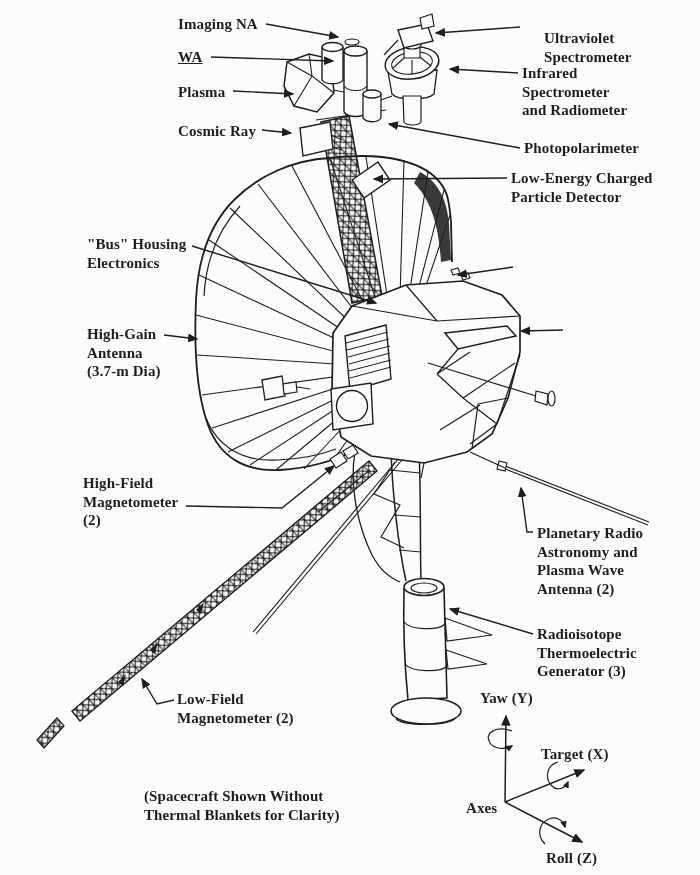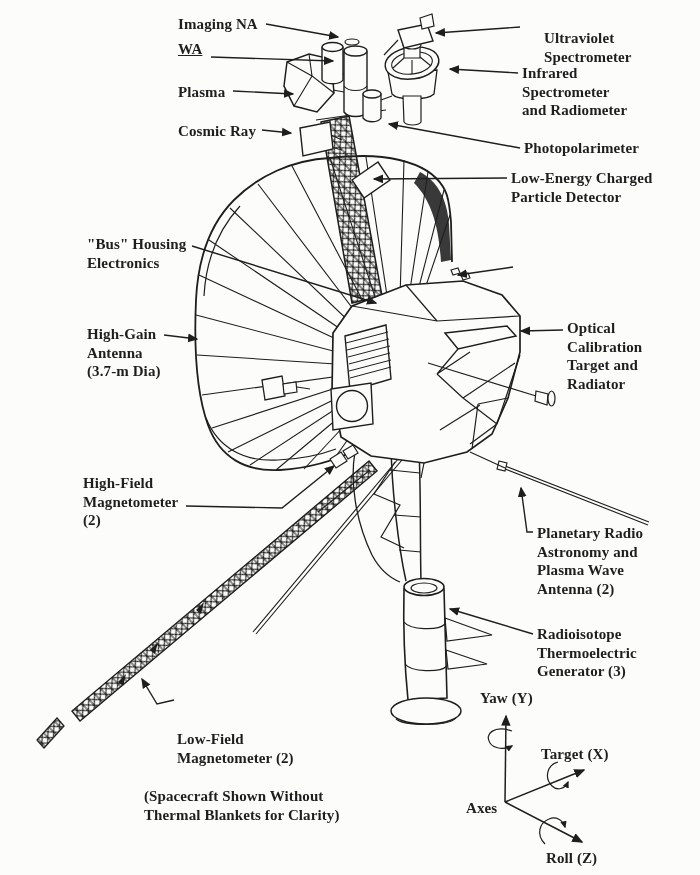--- a/index.html
+++ b/index.html
@@ -161,51 +161,47 @@
     <path class="ink" stroke-width="1.5" d="M505,802 L506,716" marker-end="url(#arr)"></path>
     <path class="ink" stroke-width="1.5" d="M505,802 L584,770" marker-end="url(#arr)"></path>
     <path class="ink" stroke-width="1.5" d="M505,802 L582,842" marker-end="url(#arr)"></path>
     <path class="ink" stroke-width="1.2" d="M512,731 C494,725 484,734 490,743 C494,749 505,750 512,746" marker-end="url(#arrs)"></path>
     <path class="ink" stroke-width="1.2" d="M558,762 C547,765 544,778 552,786 C557,791 565,789 568,782" marker-end="url(#arrs)"></path>
     <path class="ink" stroke-width="1.2" d="M545,844 C536,835 539,823 549,819 C556,816 563,820 565,827" marker-end="url(#arrs)"></path>
   </g>
 </svg>
 
 <div class="lbl" style="left:178px;top:15px;">Imaging NA</div>
-<div class="lbl" style="left:178px;top:40px;text-decoration:underline;">WA</div>
+<div class="lbl" style="left:178px;top:48px;text-decoration:underline;">WA</div>
 <div class="lbl" style="left:178px;top:83px;">Plasma</div>
 <div class="lbl" style="left:178px;top:122px;">Cosmic Ray</div>
 <div class="lbl" style="left:524px;top:29px;margin-left:20px;">Ultraviolet
 Spectrometer</div>
 <div class="lbl" style="left:522px;top:64px;">Infrared
 Spectrometer
 and Radiometer</div>
 <div class="lbl" style="left:524px;top:139px;text-align:right;">Photopolarimeter</div>
 <div class="lbl" style="left:511px;top:169px;">Low-Energy Charged
 Particle Detector</div>
 <div class="lbl" style="left:87px;top:235px;">"Bus" Housing
 Electronics</div>
 <div class="lbl" style="left:87px;top:325px;">High-Gain
 Antenna
 (3.7-m Dia)</div>
-<div class="lbl" style="left:567px;top:319px;">Optical
-Calibration
-Target and
-Radiator</div>
 <div class="lbl" style="left:83px;top:474px;">High-Field
 Magnetometer
 (2)</div>
 <div class="lbl" style="left:537px;top:524px;">Planetary Radio
 Astronomy and
 Plasma Wave
 Antenna (2)</div>
 <div class="lbl" style="left:537px;top:625px;">Radioisotope
 Thermoelectric
 Generator (3)</div>
-<div class="lbl" style="left:177px;top:690px;margin-top:40px;">Low-Field
+<div class="lbl" style="left:177px;top:690px;">Low-Field
 Magnetometer (2)</div>
 
 <div class="lbl" style="left:480px;top:689px;">Yaw (Y)</div>
 <div class="lbl" style="left:541px;top:745px;">Target (X)</div>
 <div class="lbl" style="left:466px;top:799px;">Axes</div>
 <div class="lbl" style="left:546px;top:849px;">Roll (Z)</div>
 
 <div class="lbl cap" style="left:144px;top:787px;">(Spacecraft Shown Without
 Thermal Blankets for Clarity)</div>
 

